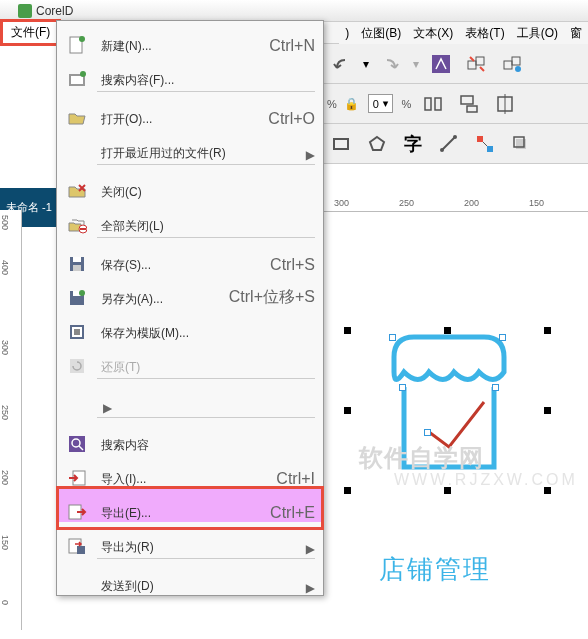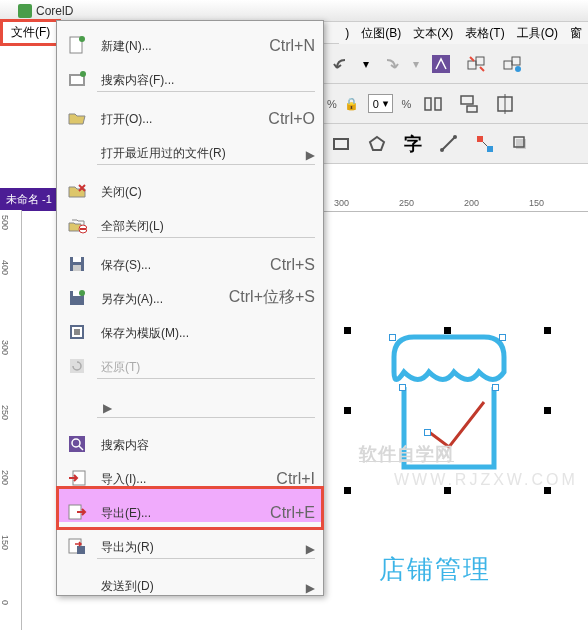--- a/index.html
+++ b/index.html
@@ -14,21 +14,21 @@
 .menubar-item.highlighted { border: 3px solid #e74c3c; background: #fff; }
 .menubar-right { position: absolute; right: 0; top: 22px; display: flex; height: 22px; align-items: center; background: #f5f5f5; }
 .menubar-right .menubar-item { padding: 2px 6px; }
 
 .toolbar-area { position: absolute; right: 0; top: 44px; width: 265px; }
 .toolbar-row { height: 40px; background: #f0f0f0; border-bottom: 1px solid #ccc; display: flex; align-items: center; padding: 0 4px; gap: 8px; }
 .toolbar-btn { width: 28px; height: 28px; display: flex; align-items: center; justify-content: center; cursor: pointer; }
 .percent-label { font-size: 11px; color: #555; }
 .dropdown-val { border: 1px solid #999; padding: 2px 4px; display: flex; align-items: center; gap: 4px; background: #fff; font-size: 11px; }
 
-.doc-tab { position: absolute; left: 0; top: 188px; background: #4c1d95; color: #fff; padding: 4px 6px; font-size: 11px; }
+.doc-tab { position: absolute; left: 0; top: 188px; background: #0c4a6e; color: #fff; padding: 12px 6px; font-size: 11px; }
 
 .ruler-v { position: absolute; left: 0; top: 210px; width: 22px; height: 420px; background: #fff; border-right: 1px solid #bbb; }
 .ruler-v .tick { position: absolute; left: 0; font-size: 9px; color: #666; writing-mode: vertical-rl; }
 .ruler-h { position: absolute; left: 324px; top: 196px; height: 16px; width: 264px; background: #fff; border-bottom: 1px solid #bbb; display: flex; }
 .ruler-h .tick { font-size: 9px; color: #666; position: absolute; top: 2px; }
 
 .dropdown-menu { position: absolute; left: 56px; top: 20px; width: 268px; background: #f8f8f8; border: 1px solid #999; box-shadow: 2px 2px 6px rgba(0,0,0,0.3); z-index: 100; }
 .menu-item { display: flex; align-items: flex-end; height: 34px; padding-right: 8px; }
 .menu-item.highlighted-export { background: #f0abfc; }
 .menu-icon-col { width: 40px; display: flex; align-items: center; justify-content: center; }
@@ -39,21 +39,21 @@
 .menu-sep { height: 1px; background: #ccc; margin: 2px 8px 2px 40px; }
 .export-highlight { position: absolute; left: 56px; top: 486px; width: 268px; height: 44px; border: 3px solid #e74c3c; pointer-events: none; z-index: 101; }
 
 .canvas-area { position: absolute; left: 324px; top: 212px; width: 264px; height: 420px; background: #fff; }
 .shop-icon { position: absolute; left: 50px; top: 120px; width: 150px; height: 150px; }
 .sel-handle { position: absolute; width: 7px; height: 7px; background: #000; left: var(--sx); top: var(--sy); }
 .sel-node { position: absolute; width: 7px; height: 7px; background: #fff; border: 1px solid #3498db; left: var(--sx); top: var(--sy); }
 .checkmark { stroke: #c0392b; stroke-width: 3; fill: none; }
 .shop-path { stroke: #3cb4e7; stroke-width: 5; fill: none; }
 .caption { position: absolute; left: 55px; top: 340px; color: #3cb4e7; font-size: 26px; letter-spacing: 2px; }
-.watermark { position: absolute; left: 35px; top: 230px; color: #d8d8d8; font-size: 18px; font-weight: bold; letter-spacing: 1px; pointer-events: none; text-decoration: underline; }
+.watermark { position: absolute; left: 35px; top: 230px; color: #d8d8d8; font-size: 24px; font-weight: bold; letter-spacing: 1px; pointer-events: none; }
 .watermark-sub { position: absolute; left: 70px; top: 259px; color: #e4e4e4; font-size: 16px; letter-spacing: 3px; pointer-events: none; }
 </style>
 </head>
 <body>
 
 <div class="titlebar">
   <div class="logo"></div>
   <span class="title">CorelD</span>
 </div>
 

